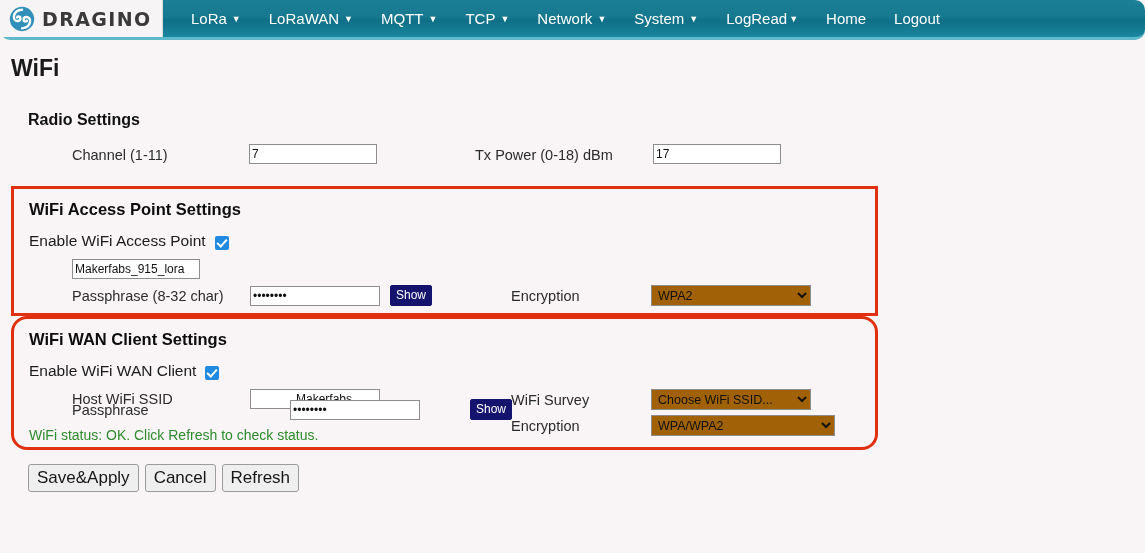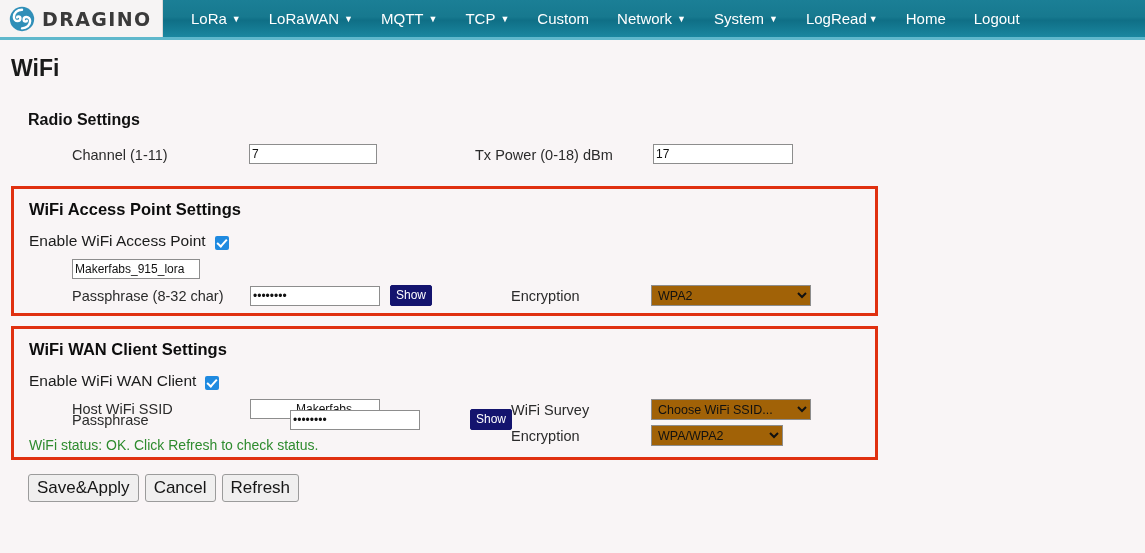--- a/index.html
+++ b/index.html
@@ -16,20 +16,21 @@
   }
 
   
   .navbar {
     display: flex;
     align-items: stretch;
     height: 40px;
     background: linear-gradient(to bottom, #1b7f96 0%, #17798f 45%, #0f6f86 55%, #1a87a0 100%);
     border-bottom: 3px solid #5fb8cc;
     box-sizing: border-box;
+    border-radius: 10px;
   }
   .logo-box {
     width: 163px;
     background: #f6f4f4;
     display: flex;
     align-items: center;
     padding-left: 9px;
     box-sizing: border-box;
     border-right: 1px solid #dcd9d9;
   }
@@ -132,21 +133,21 @@
 
   .redbox {
     border: 3px solid #e03010;
     margin-left: 11px;
     width: 867px;
     box-sizing: border-box;
     position: relative;
     background: transparent;
   }
   #ap-box { margin-top: 18px; height: 130px; }
-  #wan-box { margin-top: 10px; height: 134px; }
+  #wan-box { height: 134px; border-radius: 16px; }
 
   .box-title {
     position: absolute;
     left: 15px;
     top: 11px;
     font-size: 16.5px;
     font-weight: bold;
     color: #0d0d0d;
   }
 
@@ -264,23 +265,20 @@
     </div>
     <div class="nav-item">
       <span>MQTT</span>
       <span class="caret">▼</span>
     </div>
     <div class="nav-item">
       <span>TCP</span>
       <span class="caret">▼</span>
     </div>
     <div class="nav-item">
-      <span>Custom</span>
-    </div>
-    <div class="nav-item">
       <span>Network</span>
       <span class="caret">▼</span>
     </div>
     <div class="nav-item">
       <span>System</span>
       <span class="caret">▼</span>
     </div>
     <div class="nav-item">
       <span>LogRead</span>
       <span class="caret caret-tight">▼</span>
@@ -299,21 +297,21 @@
   <h1 class="page-title">WiFi</h1>
 
   <div class="radio-settings">
     <div class="section-head">Radio Settings</div>
 
     <div class="radio-rows">
       <span class="lbl" style="position:absolute; left:44px; top:3px;">Channel (1-11)</span>
       <input class="txt" style="position: absolute; left: 221px; top: 0px; width: 128px;" value="7">
 
       <span class="lbl" style="position:absolute; left:447px; top:3px;">Tx Power (0-18) dBm</span>
-      <input class="txt" style="position: absolute; left: 625px; top: 0px; width: 140px;" value="17">
+      <input class="txt" style="position: absolute; left: 625px; top: 0px; width: 128px;" value="17">
     </div>
   </div>
 
   <div class="redbox" id="ap-box">
     <div class="box-title">WiFi Access Point Settings</div>
 
     <div class="enable-row" style="top:43px;">
       <span class="lbl-lg">Enable WiFi Access Point</span>
       <span class="cb"></span>
     </div>
@@ -357,21 +355,21 @@
 
     <div class="right-col" style="left:497px; top:70px;">
       <span class="rlabel">WiFi Survey</span>
       <select class="sel" style="width:160px;">
         <option>Choose WiFi SSID...</option>
       </select>
     </div>
 
     <div class="right-col" style="left:497px; top:96px;">
       <span class="rlabel">Encryption</span>
-      <select class="sel" style="width:132px;">
+      <select class="sel" style="width:184px;">
         <option>WPA/WPA2</option>
       </select>
     </div>
 
     <div class="status-line">WiFi status: OK. Click Refresh to check status.</div>
   </div>
 
   <div class="btn-row">
     <button class="gbtn">Save&amp;Apply</button>
     <button class="gbtn">Cancel</button>

